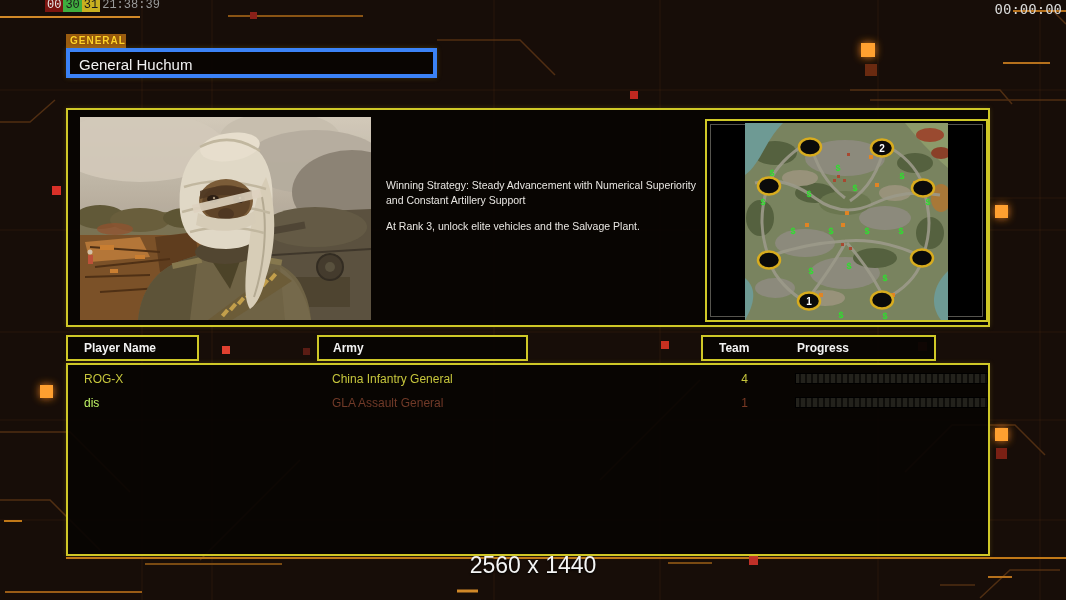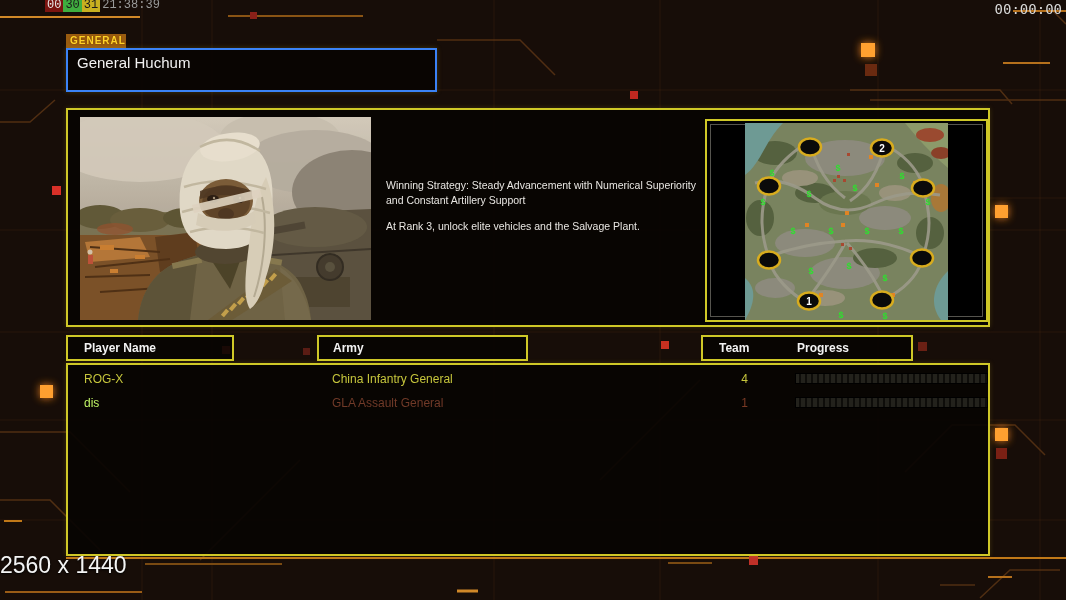--- a/index.html
+++ b/index.html
@@ -18,45 +18,45 @@
   .st-b{color:#1a1a1a;background:#3fae3f;}
   .st-c{color:#1a1a1a;background:#c8b020;}
   .st-clock{color:#9a9a9a;background:transparent;}
   .status-right{position:absolute;right:4px;top:1px;z-index:5;
     font-family:"DejaVu Sans Mono",monospace;font-size:14px;color:#d8d8d8;}
   
   .general-tab{position:absolute;left:66px;top:34px;width:60px;height:14px;z-index:3;
     background:#9a5c10;color:#ffd428;font-size:10px;font-weight:bold;
     letter-spacing:1px;line-height:14px;padding-left:4px;box-sizing:border-box;
     text-shadow:0 0 2px #7a3c00;}
-  .name-box{position:absolute;left:66px;top:48px;width:371px;height:44px;z-index:3;
-    border:2px solid #3b82f6;background:rgba(8,4,2,0.9);box-sizing:border-box;
+  .name-box{position:absolute;left:66px;top:48px;width:371px;height:30px;z-index:3;
+    border:4px solid #3b82f6;background:rgba(8,4,2,0.9);box-sizing:border-box;
     box-shadow:0 0 5px rgba(190,170,30,0.25);}
   .name-box .nm{display:block;padding-left:9px;line-height:26px;
     font-size:15px;color:#f2f2f2;}
   
   .top-panel{position:absolute;left:66px;top:108px;width:924px;height:219px;z-index:2;
     border:2px solid #cfc827;background:rgba(8,4,2,0.92);box-sizing:border-box;
     box-shadow:0 0 5px rgba(190,170,30,0.22);}
   .portrait{position:absolute;left:12px;top:7px;width:291px;height:203px;overflow:hidden;}
   .strategy{position:absolute;left:318px;top:68px;width:312px;
     font-size:10.5px;line-height:1.42;color:#e8e6e2;}
   .strategy p{margin:0 0 11px 0;}
   .map-box{position:absolute;left:637px;top:9px;width:283px;height:203px;
     border:2px solid #cfc827;background:#000;box-sizing:border-box;}
   .map-box::before{content:"";position:absolute;left:3px;top:3px;right:3px;bottom:3px;
     border:1px solid #55544e;pointer-events:none;}
   .map-img{position:absolute;left:38px;top:2px;}
   
   .col-hdr{position:absolute;top:335px;height:26px;z-index:3;
     border:2px solid #cfc827;background:rgba(8,4,2,0.92);box-sizing:border-box;
     font-size:12px;font-weight:bold;color:#f2f2f2;line-height:22px;}
-  .hdr-player{left:66px;width:168px;padding-left:16px;}
+  .hdr-player{left:66px;width:133px;padding-left:16px;}
   .hdr-army{left:317px;width:211px;padding-left:14px;}
-  .hdr-teamprog{left:701px;width:212px;}
+  .hdr-teamprog{left:701px;width:235px;}
   .hdr-teamprog .h-team{position:absolute;left:16px;}
   .hdr-teamprog .h-prog{position:absolute;left:94px;}
   
   .table-panel{position:absolute;left:66px;top:363px;width:924px;height:193px;z-index:2;
     border:2px solid #cfc827;background:rgba(8,4,2,0.92);box-sizing:border-box;
     box-shadow:0 0 5px rgba(190,170,30,0.22);}
   .t-row{position:absolute;left:0;width:812px;height:18px;font-size:12px;line-height:18px;}
   .row-0{top:5px;}
   .row-1{top:29px;}
   .cell-player{position:absolute;left:16px;width:220px;}
@@ -64,21 +64,21 @@
   .cell-team{position:absolute;left:640px;width:40px;text-align:right;}
   .progress-bar{position:absolute;left:727px;top:3px;width:193px;height:11px;
     background:repeating-linear-gradient(90deg,#23221c 0px,#23221c 4px,#0e0d0a 4px,#0e0d0a 6px);
     box-shadow:inset 0 0 0 1px #000;}
   .row-0 .cell-player,.row-0 .cell-army,.row-0 .cell-team{color:#c6c63c;}
   .row-1 .cell-player{color:#bef264;}
   .row-1 .cell-army{color:#713a28;}
   .row-1 .cell-team{color:#7a3a24;}
   
   .footer-res{position:absolute;left:0;top:552px;width:1066px;z-index:4;
-    font-size:23px;color:#f4f4f4;
+    text-align:center;font-size:23px;color:#f4f4f4;
     text-shadow:0 1px 2px #000;}
 </style>
 </head>
 <body>
 
 <svg class="bg-decor" width="1066" height="600" viewBox="0 0 1066 600">
   <defs>
     <filter id="gl" x="-80%" y="-80%" width="260%" height="260%">
       <feGaussianBlur stdDeviation="4"></feGaussianBlur>
     </filter>

